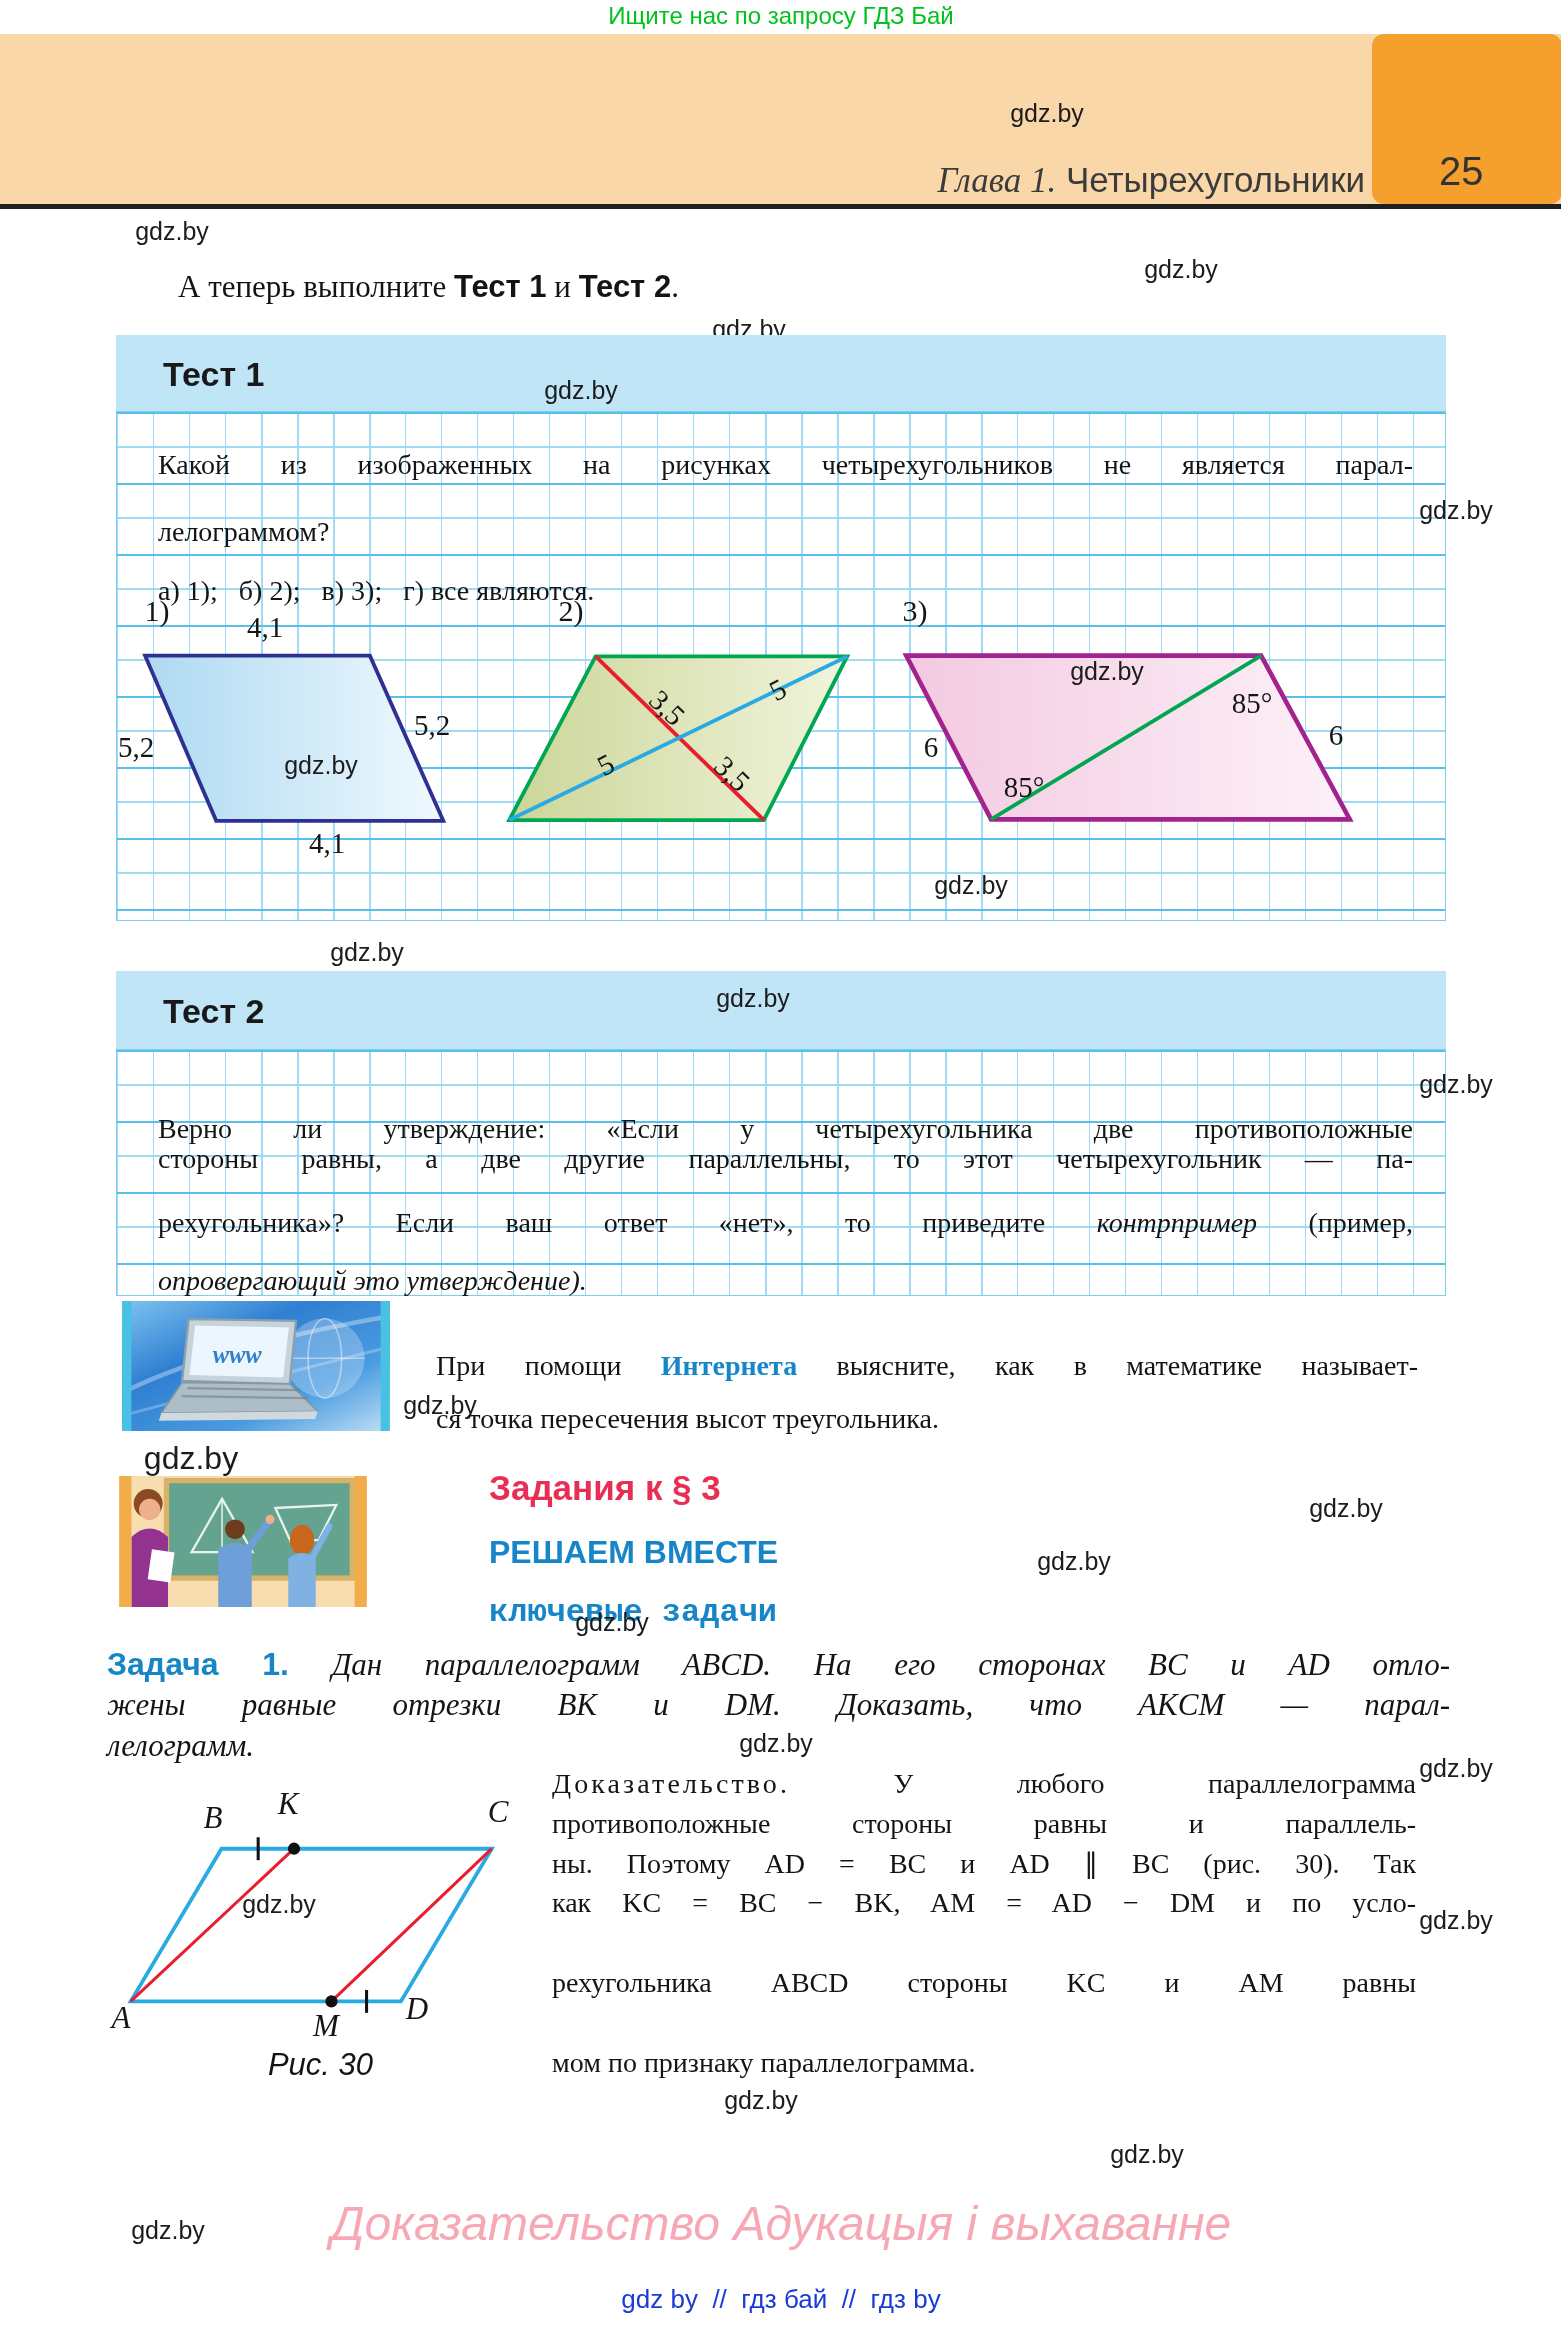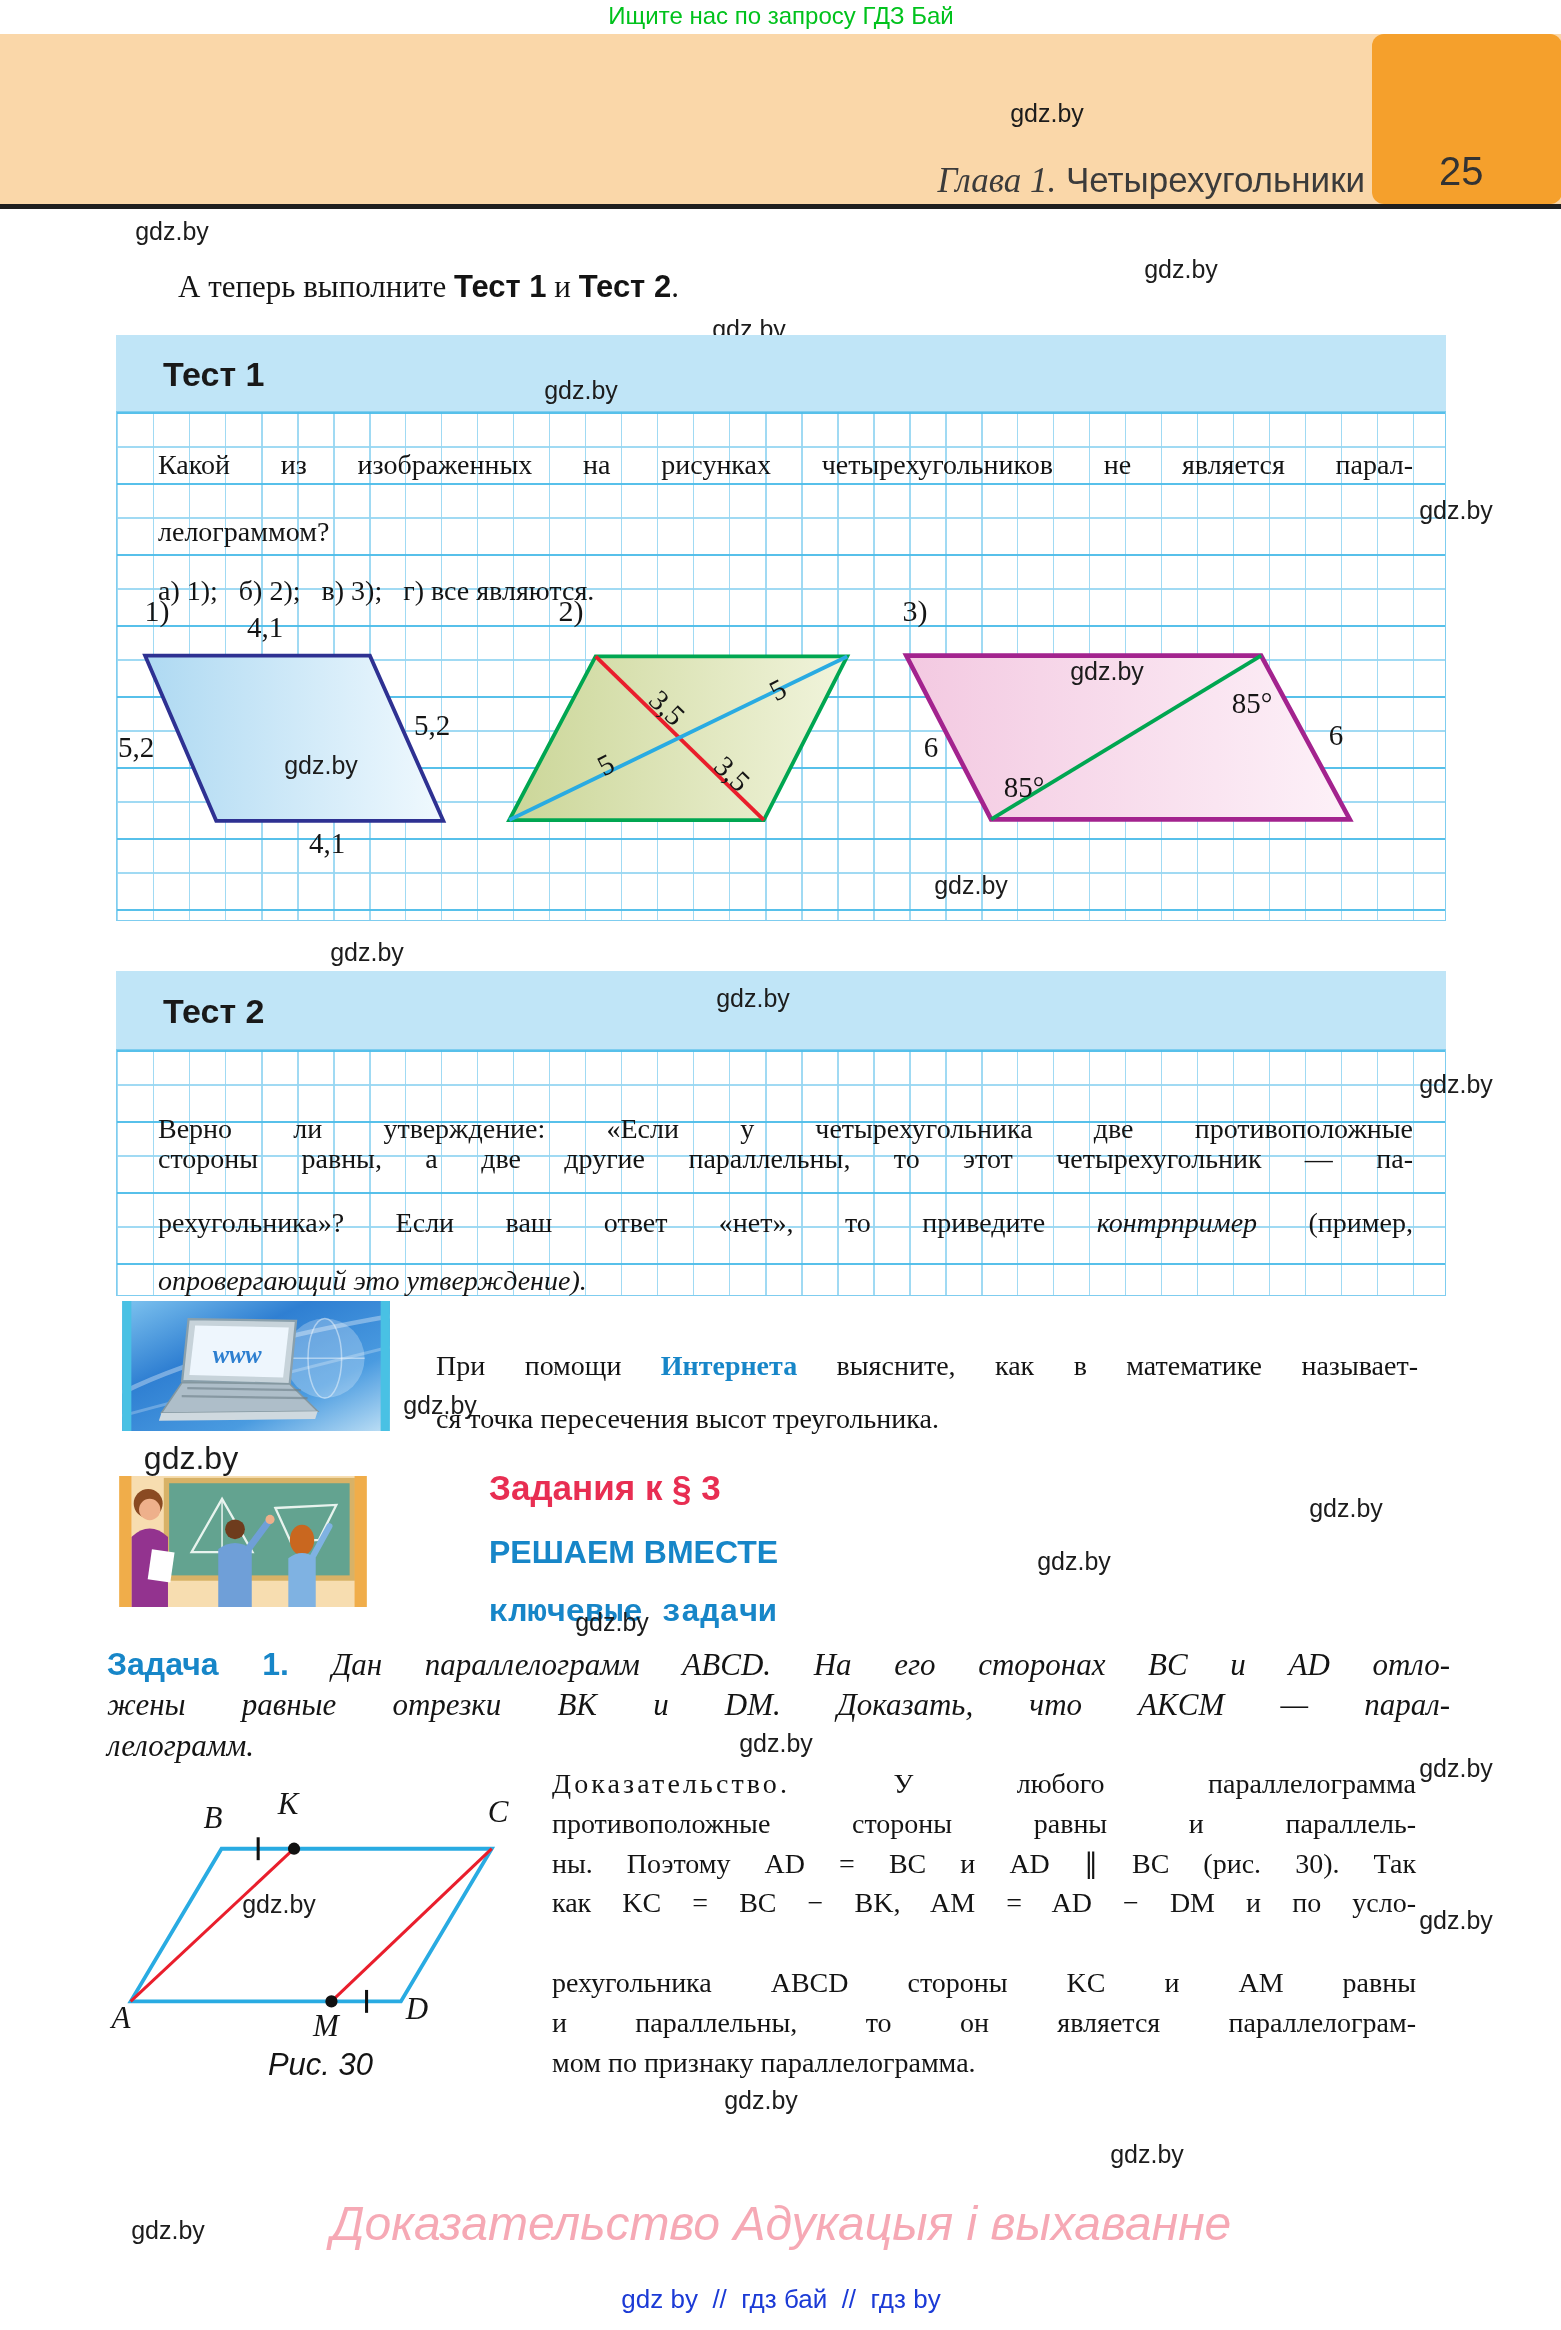--- a/index.html
+++ b/index.html
@@ -221,21 +221,20 @@
   <span class="wm" style="left:279px;top:1904px;">gdz.by</span>
   <div class="abs" style="left:229px;top:2047px;width:183px;text-align:center;font-style:italic;font-size:31px;font-family:'Liberation Sans',sans-serif;">Рис. 30</div>
 
   <div class="tline just" style="left:552px;top:1766px;width:864px;">
     <span style="letter-spacing:3.1px;">Доказательство.</span><span> У любого параллелограмма</span>
   </div>
   <div class="tline just" style="left:552px;top:1806px;width:864px;">противоположные стороны равны и параллель-</div>
   <div class="tline just" style="left:552px;top:1846px;width:864px;">ны. Поэтому AD = BC и AD ∥ BC (рис. 30). Так</div>
   <div class="tline just" style="left:552px;top:1885px;width:864px;">как KC = BC − BK, AM = AD − DM и по усло-</div>
   <div class="tline just" style="left:552px;top:1965px;width:864px;">рехугольника ABCD стороны KC и AM равны</div>
-  <div class="tline just" style="left:552px;top:2005px;width:864px;">и параллельны, то он является параллелограм-</div>
   <div class="tline" style="left:552px;top:2045px;">мом по признаку параллелограмма.</div>
   <span class="wm" style="left:1456px;top:1768px;">gdz.by</span>
   <span class="wm" style="left:1456px;top:1920px;">gdz.by</span>
   <span class="wm" style="left:761px;top:2100px;">gdz.by</span>
   <span class="wm" style="left:1147px;top:2154px;">gdz.by</span>
 
   <div class="abs" style="left:0;top:2196px;width:1562px;text-align:center;font-family:'Liberation Sans',sans-serif;
               font-style:italic;font-size:48px;color:#f6a9b5;">Доказательство Адукацыя і выхаванне</div>
   <span class="wm" style="left:168px;top:2230px;">gdz.by</span>
   <div class="abs sans" style="left:0;top:2284px;width:1562px;text-align:center;font-size:26px;color:#1b3ad6;white-space:pre;">gdz by  //  гдз бай  //  гдз by</div>

